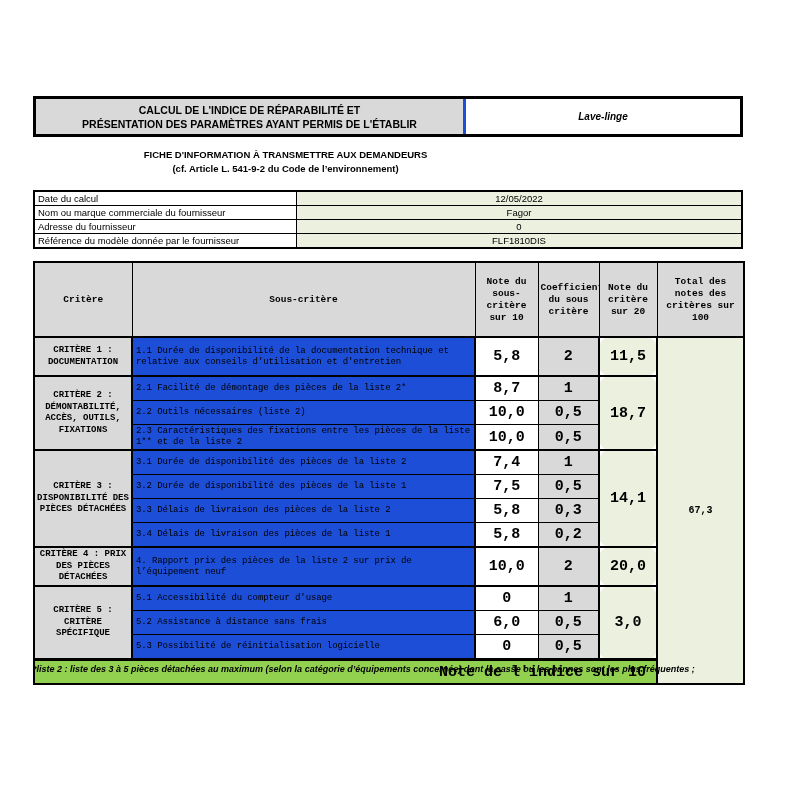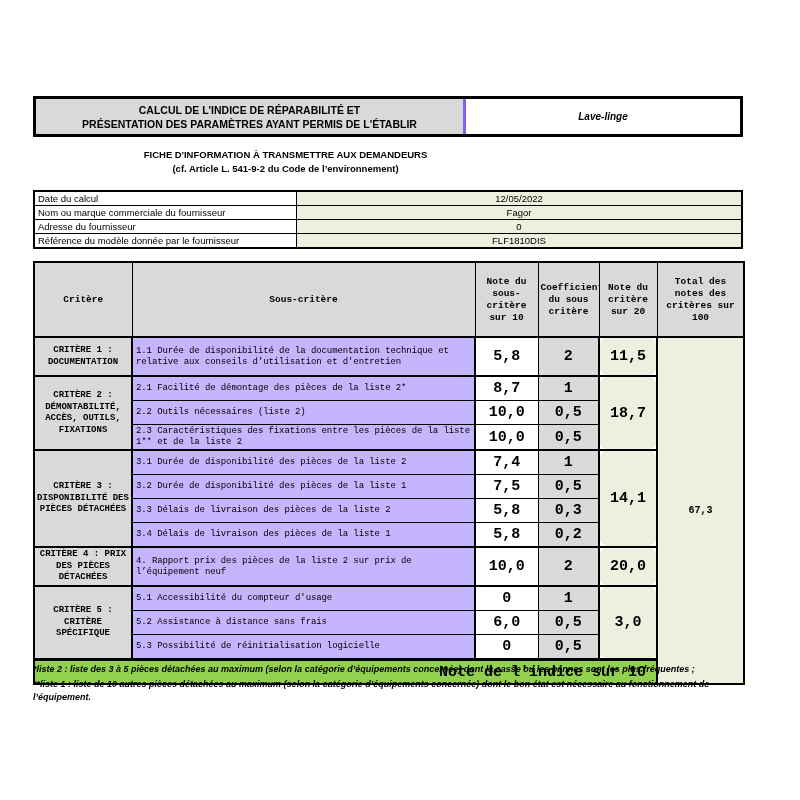--- a/index.html
+++ b/index.html
@@ -9,21 +9,21 @@
     -webkit-font-smoothing:antialiased;
   }
   .abs{position:absolute;}
 
   
   .title-box{
     left:33px;top:96px;width:710px;height:41px;
     border:3px solid #000;display:flex;box-sizing:border-box;
   }
   .title-left{
-    width:430px;background:#d9d9d9;border-right:3px solid #8b5cf6;
+    width:430px;background:#d9d9d9;border-right:3px solid #1d4ed8;
     display:flex;flex-direction:column;justify-content:center;align-items:center;
     font-weight:bold;font-size:10.5px;line-height:14px;text-align:center;box-sizing:border-box;
   }
   .title-right{
     flex:1;background:#fff;display:flex;align-items:center;justify-content:center;
     font-weight:bold;font-style:italic;font-size:10px;
   }
 
   
   .subtitle{
@@ -51,21 +51,21 @@
   .mt th,.mt td{border:1px solid #000;padding:0;overflow:hidden;font-family:Liberation Mono, monospace;}
   .mt th{
     background:#d9d9d9;font-weight:bold;font-size:9.5px;line-height:12px;
     height:73px;text-align:center;border-bottom:2px solid #000;padding:0 2px;
   }
   td.crit{
     background:#d9d9d9;font-weight:bold;font-size:9px;line-height:11.5px;
     text-align:center;vertical-align:middle;padding:0 2px;border-left:2px solid #000;
   }
   td.sub{
-    background:#c4b5fd;font-size:9px;line-height:11px;letter-spacing:-0.1px;
+    background:#1d4ed8;font-size:9px;line-height:11px;letter-spacing:-0.1px;
     text-align:left;vertical-align:middle;padding:1px 3px;border-left:2px solid #000;
   }
   td.n10{background:#ffffff;border-left:2px solid #000;}
   td.coef{background:#d9d9d9;}
   td.n20{background:#ebf1de;border-left:2px solid #000;border-radius:11px;}
   td.tot{background:#ebf1de;border-left:2px solid #000;font-weight:bold;font-size:10px;text-align:center;vertical-align:middle;}
   td.num{font-weight:bold;font-size:15px;text-align:center;vertical-align:middle;}
   tr.h35 td{height:35px;}
   tr.h23 td{height:21px;}
   tr.gs td{border-top:2px solid #000;}
@@ -219,14 +219,13 @@
 
     <tr class="final">
       <td class="final-label" colspan="5">Note de l'indice sur 10</td>
       <td class="final-value">6,7</td>
     </tr>
   </tbody>
 </table>
 
 <div class="abs footnotes">
   <p>*liste 2 : liste des 3 à 5 pièces détachées au maximum (selon la catégorie d’équipements concernée) dont la casse ou les pannes sont les plus fréquentes ;</p>
-  <p>**liste 1 : liste de 10 autres pièces détachées au maximum (selon la catégorie d’équipements concernée) dont le bon état est nécessaire au fonctionnement de l’équipement.</p>
 </div>
 
 </body></html>

